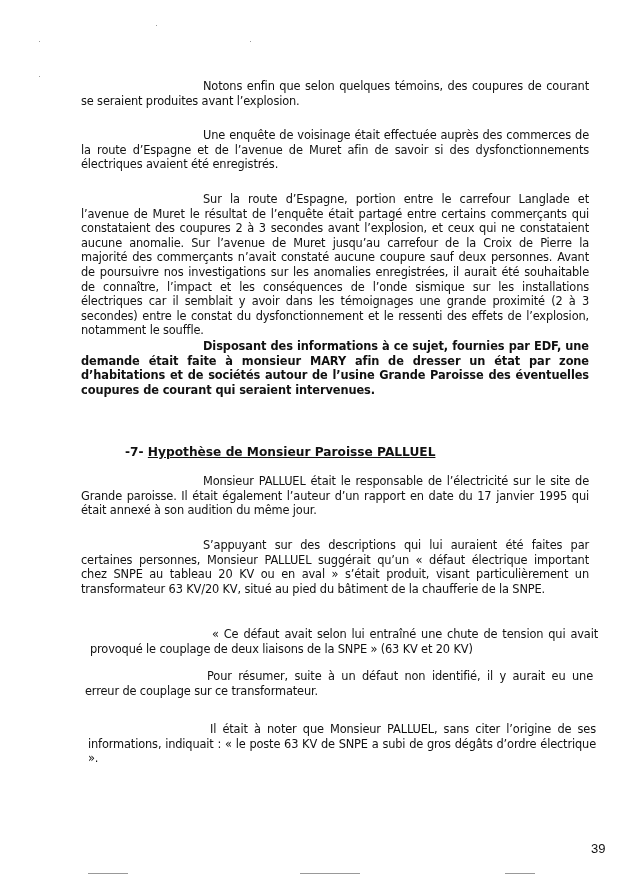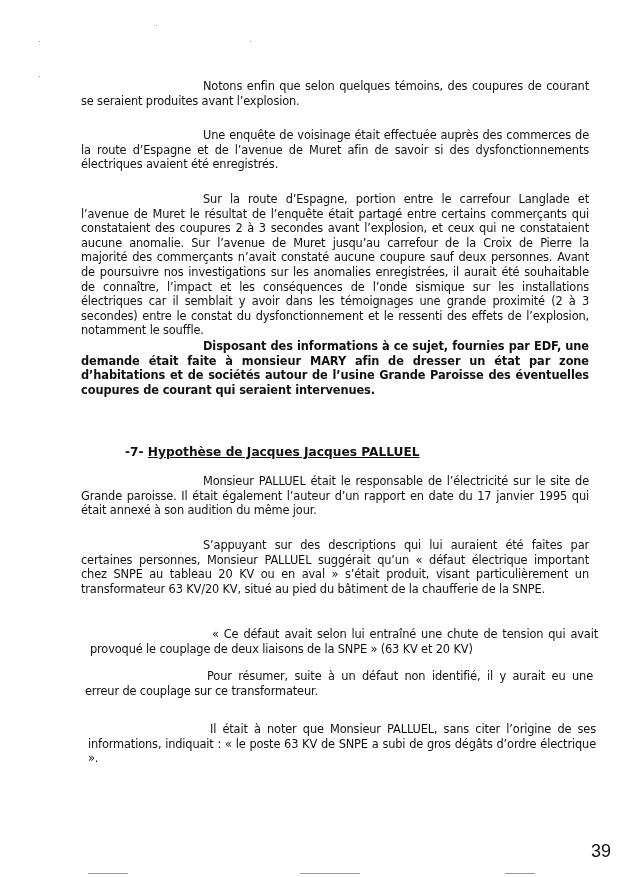--- a/index.html
+++ b/index.html
@@ -5,39 +5,39 @@
   html, body { margin: 0; padding: 0; background: #ffffff; }
   body { width: 620px; height: 877px; position: relative; overflow: hidden;
          font-family: "DejaVu Sans", "Liberation Sans", sans-serif; color: #111; }
   .page { position: absolute; left: 0; top: 0; width: 620px; height: 877px; background: #fff; }
   .para { position: absolute; left: 81px; width: 508px; font-size: 11.4px; line-height: 14.6px;
           text-align: justify; letter-spacing: -0.15px; }
   .para .ind { display: inline-block; width: 122px; }
   .para.bold { font-weight: bold; letter-spacing: -0.1px; }
   .heading { position: absolute; left: 125px; top: 445px; font-size: 12.2px; font-weight: bold; }
   .heading .ttl { text-decoration: underline; }
-  .pageno { position: absolute; left: 591px; top: 841px; font-size: 18px; font-family: "Liberation Sans", sans-serif; }
+  .pageno { position: absolute; left: 591px; top: 841px; font-size: 13px; font-family: "Liberation Sans", sans-serif; }
   .speck { position: absolute; width: 1px; height: 1px; background: #999; }
 </style>
 </head>
 <body>
 
 <div class="page">
 
   <p class="para" style="top:79px;margin:0;"><span class="ind"></span><span>Notons enfin que selon quelques témoins, des coupures de courant se seraient produites avant l’explosion.</span></p>
 
   <p class="para" style="top:128px;margin:0;"><span class="ind"></span><span>Une enquête de voisinage était effectuée auprès des commerces de la route d’Espagne et de l’avenue de Muret afin de savoir si des dysfonctionnements électriques avaient été enregistrés.</span></p>
 
   <p class="para" style="top:192px;margin:0;"><span class="ind"></span><span>Sur la route d’Espagne, portion entre le carrefour Langlade et l’avenue de Muret le résultat de l’enquête était partagé entre certains commerçants qui constataient des coupures 2 à 3 secondes avant l’explosion, et ceux qui ne constataient aucune anomalie. Sur l’avenue de Muret jusqu’au carrefour de la Croix de Pierre la majorité des commerçants n’avait constaté aucune coupure sauf deux personnes. Avant de poursuivre nos investigations sur les anomalies enregistrées, il aurait été souhaitable de connaître, l’impact et les conséquences de l’onde sismique sur les installations électriques car il semblait y avoir dans les témoignages une grande proximité (2 à 3 secondes) entre le constat du dysfonctionnement et le ressenti des effets de l’explosion, notamment le souffle.</span></p>
 
   <p class="para bold" style="top:339px;margin:0;"><span class="ind"></span><span>Disposant des informations à ce sujet, fournies par EDF, une demande était faite à monsieur MARY afin de dresser un état par zone d’habitations et de sociétés autour de l’usine Grande Paroisse des éventuelles coupures de courant qui seraient intervenues.</span></p>
 
   <div class="heading">
     <span>-7-</span>
-    <span class="ttl">Hypothèse de Jacques Jacques PALLUEL</span>
+    <span class="ttl">Hypothèse de Monsieur Paroisse PALLUEL</span>
   </div>
 
   <p class="para" style="top:474px;margin:0;"><span class="ind"></span><span>Monsieur PALLUEL était le responsable de l’électricité sur le site de Grande paroisse. Il était également l’auteur d’un rapport en date du 17 janvier 1995 qui était annexé à son audition du même jour.</span></p>
 
   <p class="para" style="top:538px;margin:0;"><span class="ind"></span><span>S’appuyant sur des descriptions qui lui auraient été faites par certaines personnes, Monsieur PALLUEL suggérait qu’un « défaut électrique important chez SNPE au tableau 20 KV ou en aval » s’était produit, visant particulièrement un transformateur 63 KV/20 KV, situé au pied du bâtiment de la chaufferie de la SNPE.</span></p>
 
   <p class="para" style="top:618px;margin:9px;"><span class="ind"></span><span>« Ce défaut avait selon lui entraîné une chute de tension qui avait provoqué le couplage de deux liaisons de la  SNPE » (63 KV et 20 KV)</span></p>
 
   <p class="para" style="top:665px;margin:4px;"><span class="ind"></span><span>Pour résumer, suite à un défaut non identifié, il y aurait eu une erreur de couplage sur ce transformateur.</span></p>
 

